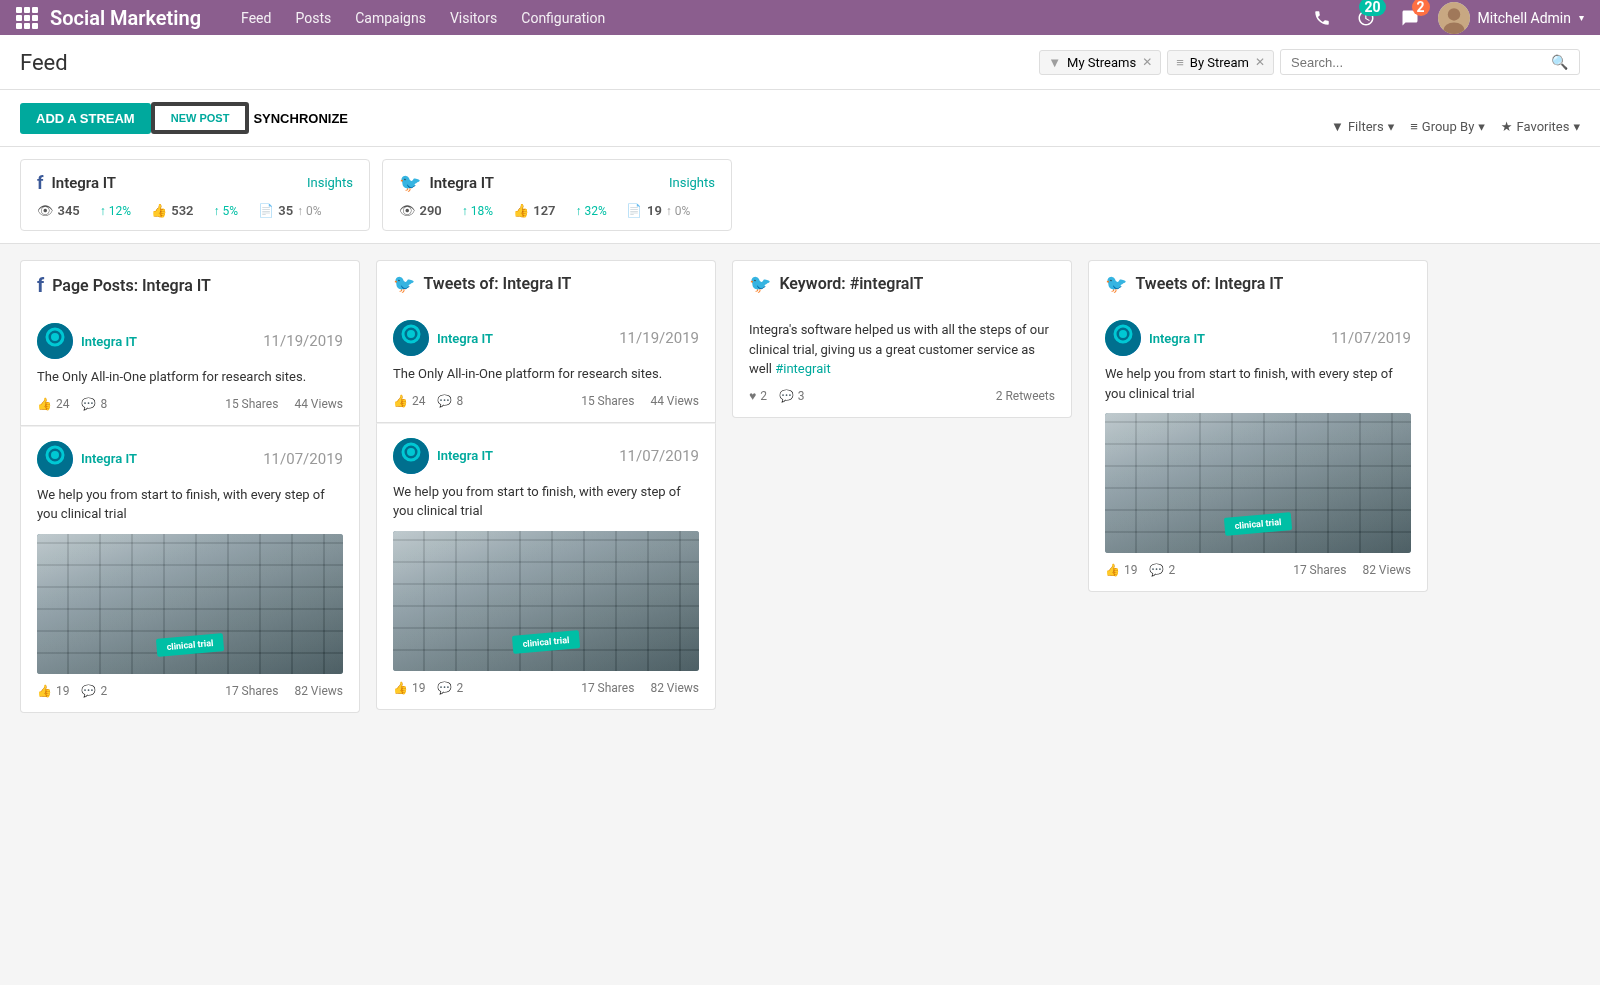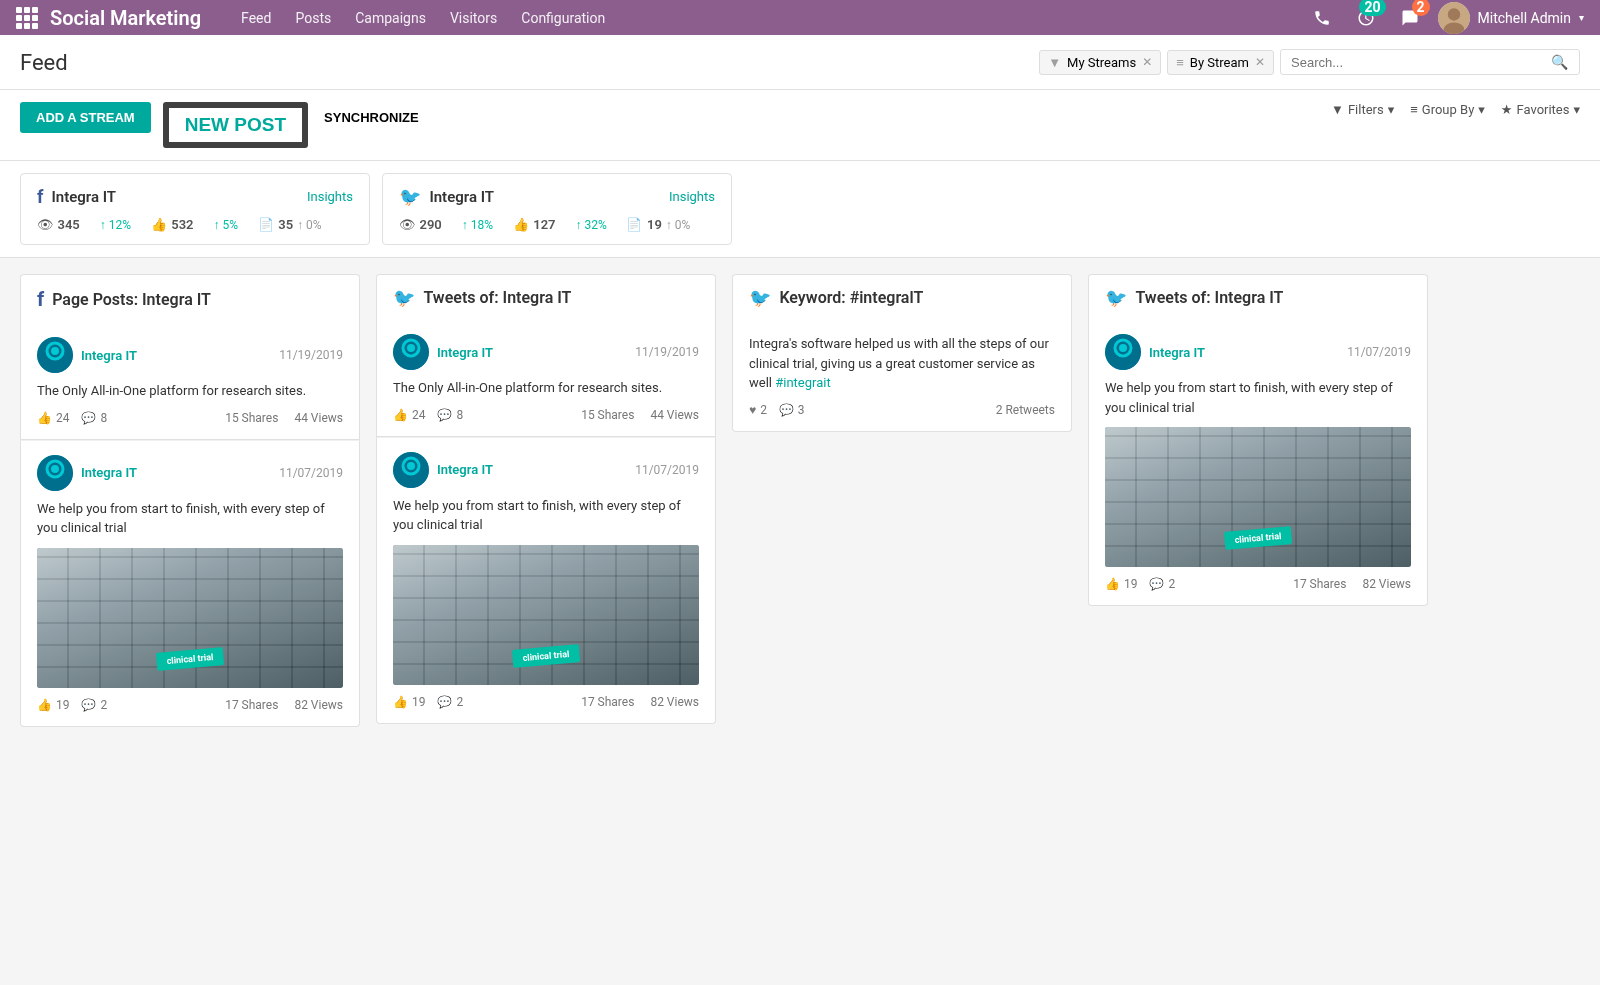--- a/index.html
+++ b/index.html
@@ -59,44 +59,44 @@
       border-radius: 3px;
       padding: 4px 10px;
       width: 300px;
     }
     .search-box input { border: none; outline: none; flex: 1; font-size: 13px; color: #999; }
     .search-box .search-icon { color: #999; cursor: pointer; }
 
     
     .action-bar {
       display: flex;
-      align-items: flex-start;
+      align-items: flex-end;
       padding: 12px 20px;
       background: white;
       border-bottom: 1px solid #e0e0e0;
-      gap: 12px;
+      gap: 0;
     }
     .btn-primary {
       background: #00a99d;
       color: white;
       border: none;
       padding: 8px 16px;
       border-radius: 3px;
       font-size: 13px;
       font-weight: 600;
       cursor: pointer;
       text-transform: uppercase;
     }
     .btn-outline {
       background: white;
       color: #00a99d;
-      border: 6px solid #404040;
+      border: 4px solid #404040;
       padding: 6px 16px;
       border-radius: 3px;
-      font-size: 19px;
+      font-size: 11px;
       font-weight: 600;
       cursor: pointer;
       text-transform: uppercase;
     }
     .btn-text {
       background: none;
       border: none;
       color: #000000;
       font-size: 13px;
       font-weight: 600;
@@ -187,21 +187,21 @@
       background: linear-gradient(135deg, #00bfa5, #1565c0);
       display: flex;
       align-items: center;
       justify-content: center;
       color: white;
       font-weight: bold;
       font-size: 14px;
       overflow: hidden;
     }
     .author-name { color: #00a99d; font-weight: 600; font-size: 13px; cursor: pointer; }
-    .post-date { color: #999; font-size: 12px; }
+    .post-date { color: #999; font-size: 15px; }
     .post-text { font-size: 13px; color: #333; line-height: 1.5; margin-bottom: 10px; }
     .post-image {
       width: 100%;
       height: 140px;
       background: linear-gradient(135deg, #607d8b, #90a4ae);
       border-radius: 3px;
       margin-bottom: 10px;
       position: relative;
       overflow: hidden;
       display: flex;

